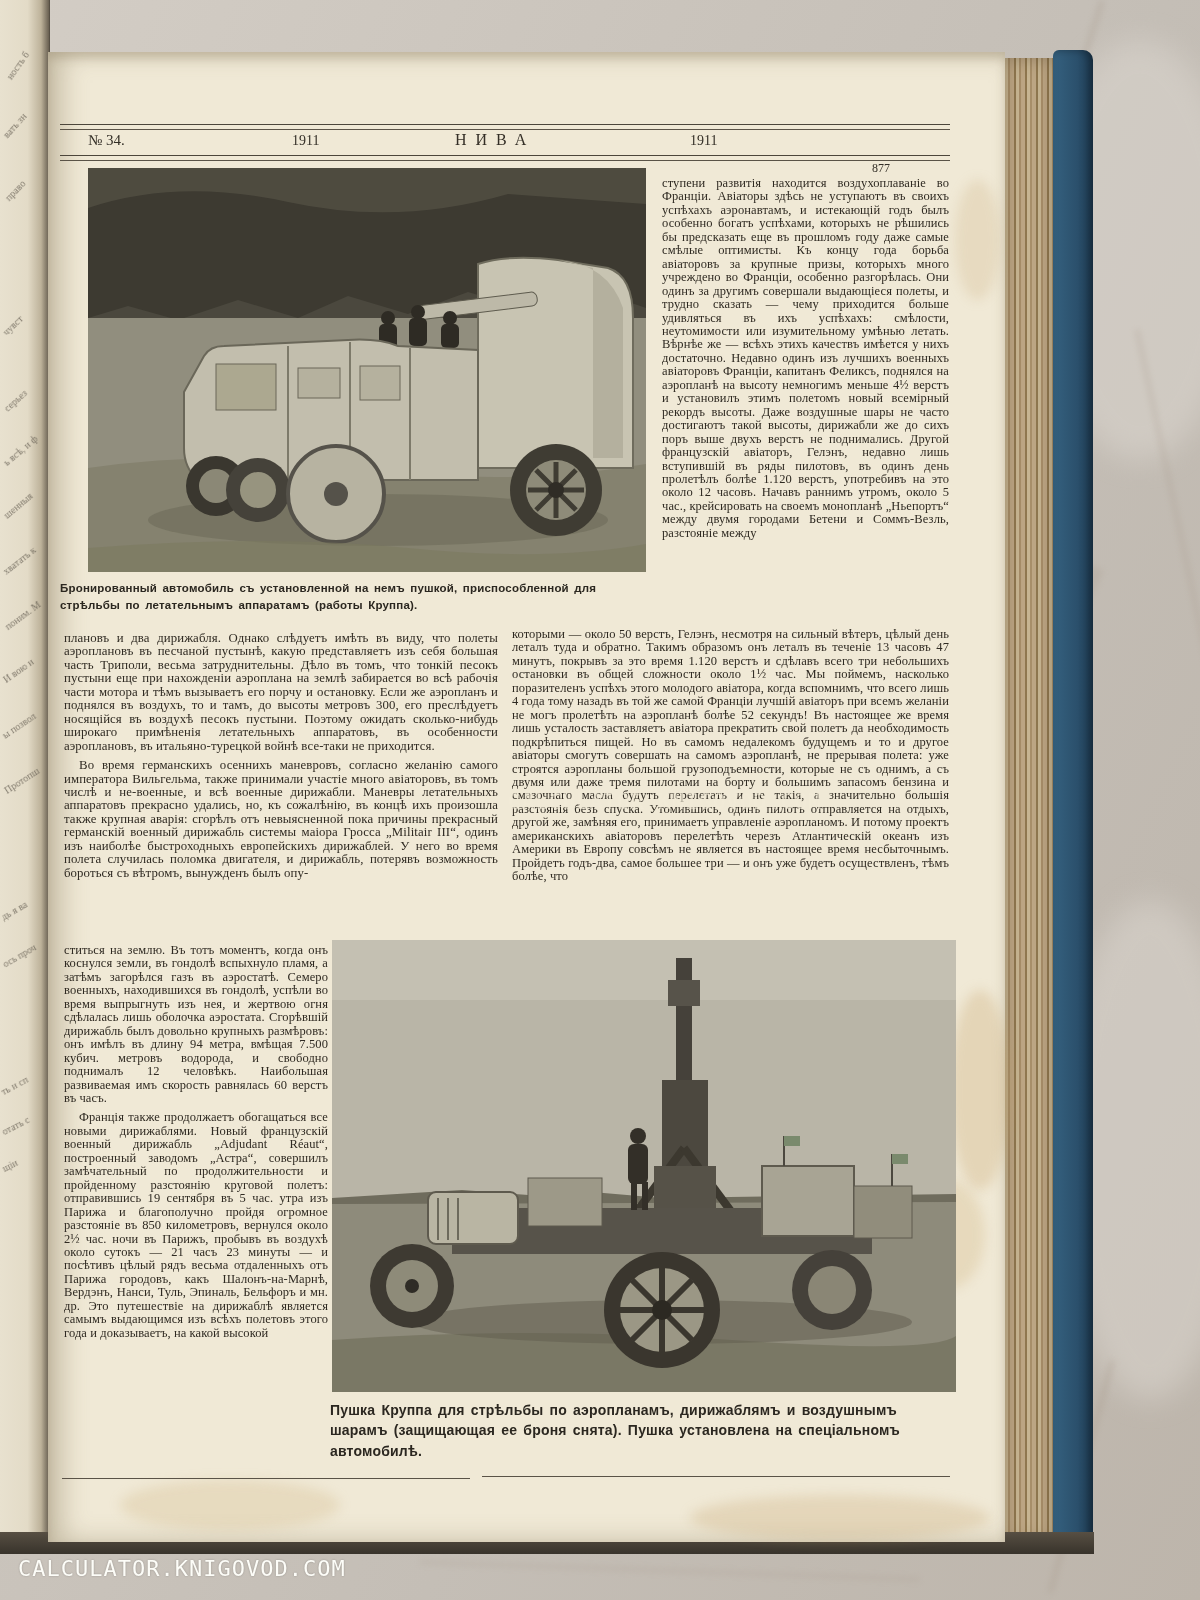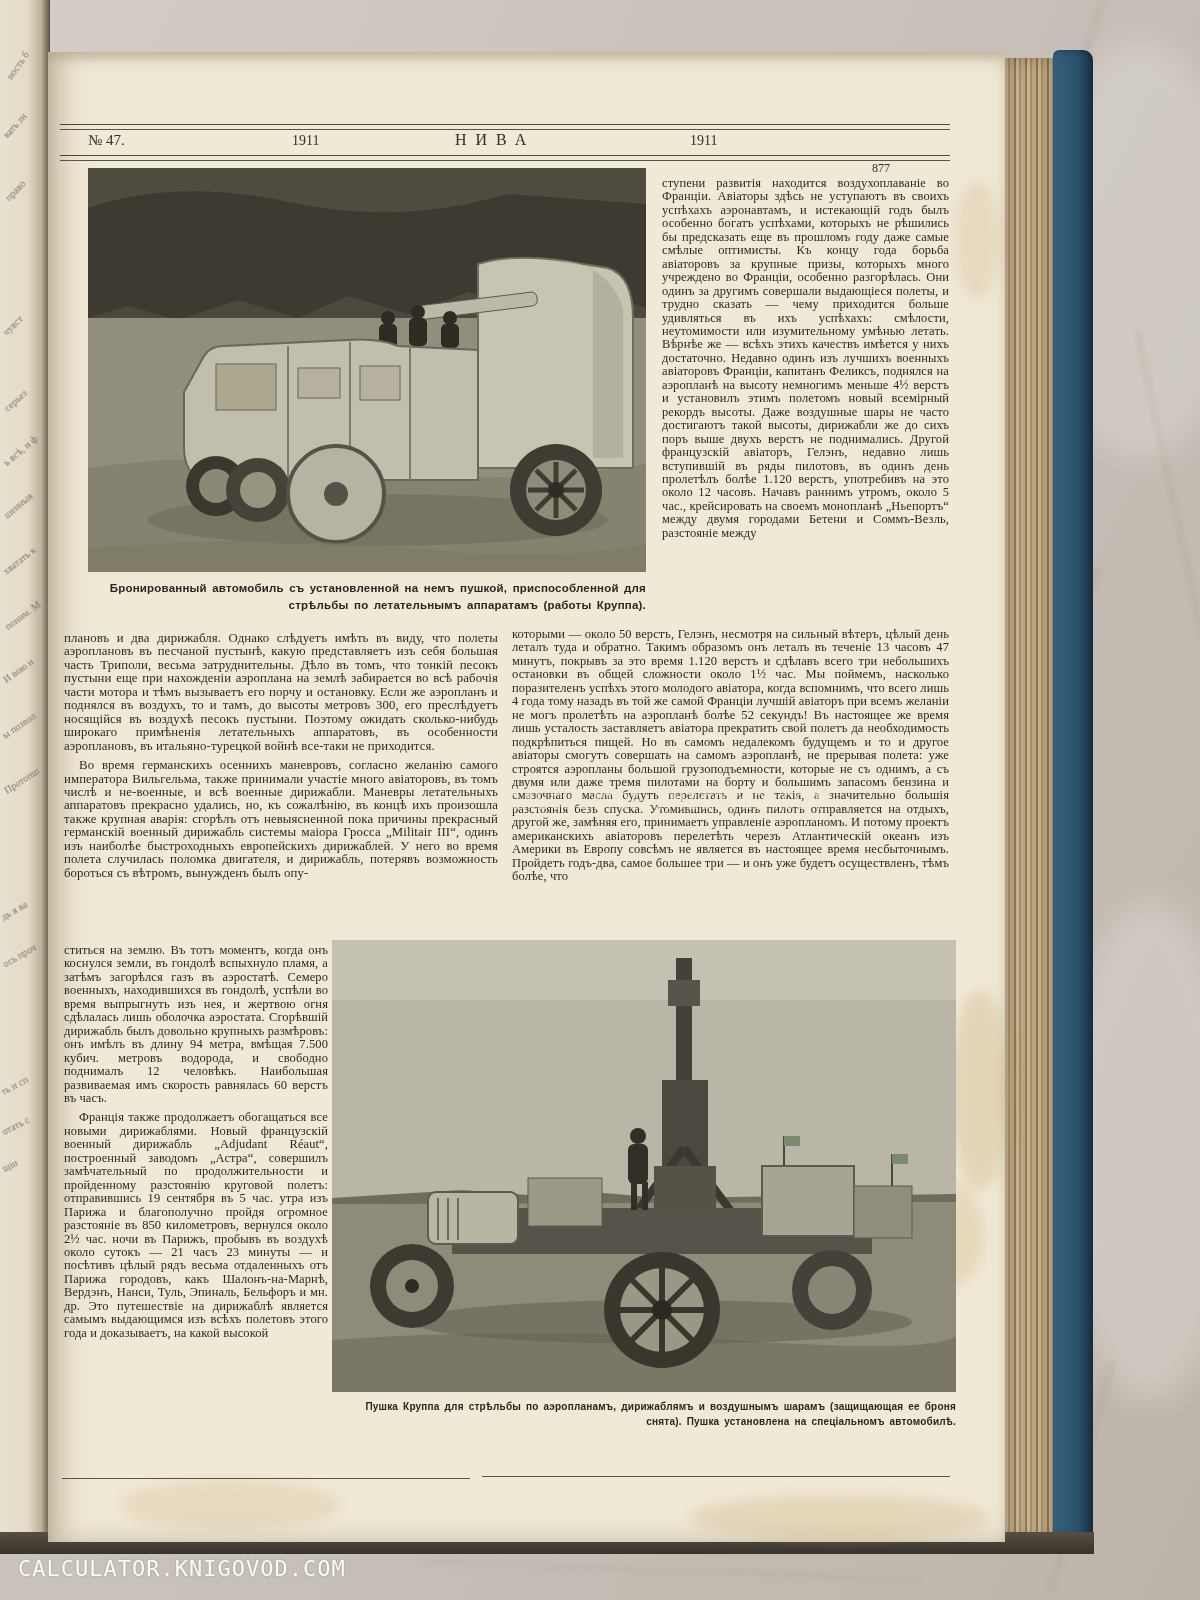--- a/index.html
+++ b/index.html
@@ -28,21 +28,21 @@
   
   .rule-double{position:absolute;height:4px;border-top:1.4px solid #4c463b;border-bottom:1.1px solid #5a5347;}
   .hdr{position:absolute;color:#332e26;}
   
   .photo{position:absolute;overflow:hidden;background:#8f8c7d;}
   
   .body-text{position:absolute;text-align:justify;color:#2f2a22;overflow:hidden;letter-spacing:.1px;}
   .body-text p{margin:6px;}
   .body-text p.ind{text-indent:15px;}
   .cap{position:absolute;font-family:"Liberation Sans",sans-serif;font-weight:bold;color:#2b2720;
-    text-align:right;line-height:1.45;letter-spacing:.2px;word-spacing:2px;}
+    text-align:left;line-height:1.45;letter-spacing:.2px;word-spacing:2px;}
   .wm-bottom{position:absolute;left:18px;top:1556px;font-family:"DejaVu Sans Mono",monospace;
     font-size:22px;color:#fdfdf8;letter-spacing:1px;text-shadow:0 0 2px rgba(0,0,0,.25);}
   .wm-center{position:absolute;left:508px;top:790px;font-family:"DejaVu Sans Mono",monospace;
     font-size:21px;color:#f3ecd9;opacity:.62;letter-spacing:1px;filter:blur(.4px);}
 </style>
 </head>
 <body>
 
 <div id="stage">
 
@@ -80,21 +80,21 @@
 
   <div class="main-page"></div>
 
   <div class="stain" style="left:950px;top:990px;width:60px;height:200px;background:rgba(196,160,104,.28);"></div>
   <div class="stain" style="left:905px;top:1180px;width:80px;height:110px;background:rgba(205,172,112,.25);"></div>
   <div class="stain" style="left:120px;top:1480px;width:220px;height:50px;background:rgba(200,168,110,.22);"></div>
   <div class="stain" style="left:690px;top:1495px;width:300px;height:45px;background:rgba(196,160,104,.25);"></div>
   <div class="stain" style="left:955px;top:180px;width:45px;height:120px;background:rgba(196,160,104,.2);"></div>
 
   <div class="rule-double" style="left:60px;top:124px;width:890px;"></div>
-  <span class="hdr" style="left:88px;top:132px;font-size:15px;">№ 47.</span>
+  <span class="hdr" style="left:88px;top:132px;font-size:15px;">№ 34.</span>
   <span class="hdr" style="left:292px;top:133px;font-size:14px;">1911</span>
   <span class="hdr" style="left:455px;top:131px;font-size:16px;letter-spacing:9px;">НИВА</span>
   <span class="hdr" style="left:690px;top:133px;font-size:14px;">1911</span>
   <span class="hdr" style="left:872px;top:129px;font-size:12px;margin-top:32px;">877</span>
   <div class="rule-double" style="left:60px;top:155px;width:890px;"></div>
 
   <div class="photo" style="left:88px;top:168px;width:558px;height:404px;">
     <svg width="558" height="404" viewBox="0 0 558 404">
       <rect x="0" y="0" width="558" height="404" fill="#8f8c7c"></rect>
       <rect x="0" y="0" width="558" height="150" fill="#4b483e"></rect>
@@ -232,21 +232,21 @@
         </g>
         <circle cx="330" cy="370" r="10" fill="#2c2922"></circle>
       </g>
       <g>
         <circle cx="500" cy="350" r="40" fill="#45413a"></circle>
           <circle cx="500" cy="350" r="24" fill="#8a8675"></circle>
       </g>
     </svg>
   </div>
 
-  <div class="cap" style="left:330px;top:1400px;width:626px;font-size:10px;">Пушка Круппа для стрѣльбы по аэропланамъ, дирижаблямъ и воздушнымъ шарамъ (защищающая ее броня снята). Пушка установлена на спеціальномъ автомобилѣ.</div>
+  <div class="cap" style="left:330px;top:1400px;width:626px;font-size:14px;">Пушка Круппа для стрѣльбы по аэропланамъ, дирижаблямъ и воздушнымъ шарамъ (защищающая ее броня снята). Пушка установлена на спеціальномъ автомобилѣ.</div>
 
   <div style="position:absolute;left:62px;top:1478px;width:408px;height:0;border-top:1.3px solid #5a5347;"></div>
   <div style="position:absolute;left:482px;top:1476px;width:468px;height:0;border-top:1.3px solid #5a5347;"></div>
 
   <div class="wm-center">CALCULATOR.KNIGOVOD.COM</div>
   <div class="wm-bottom">CALCULATOR.KNIGOVOD.COM</div>
 
 </div>
 
 </body></html>

